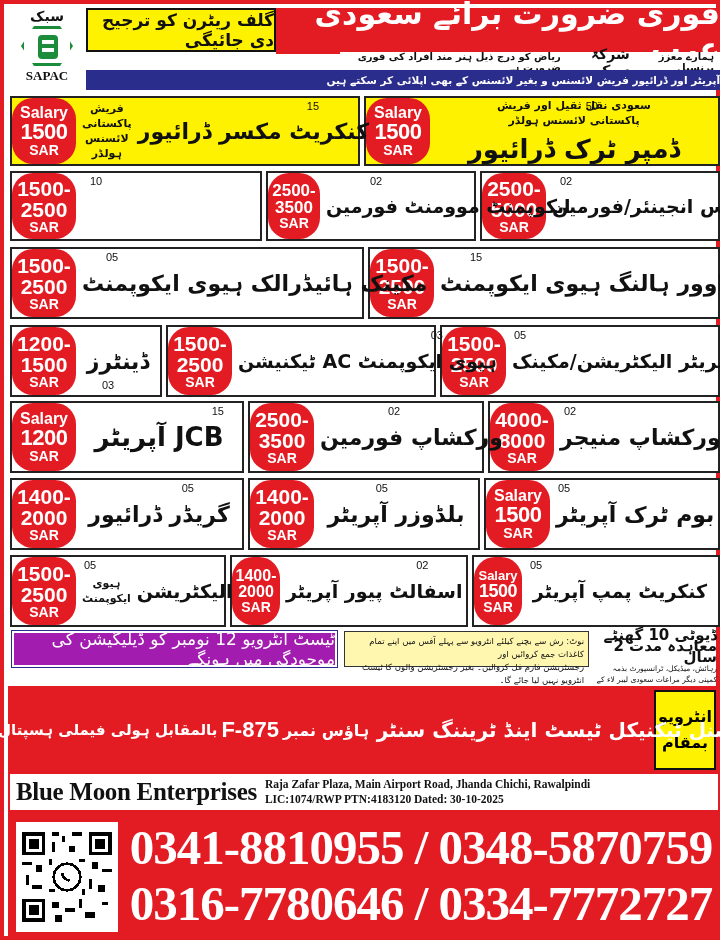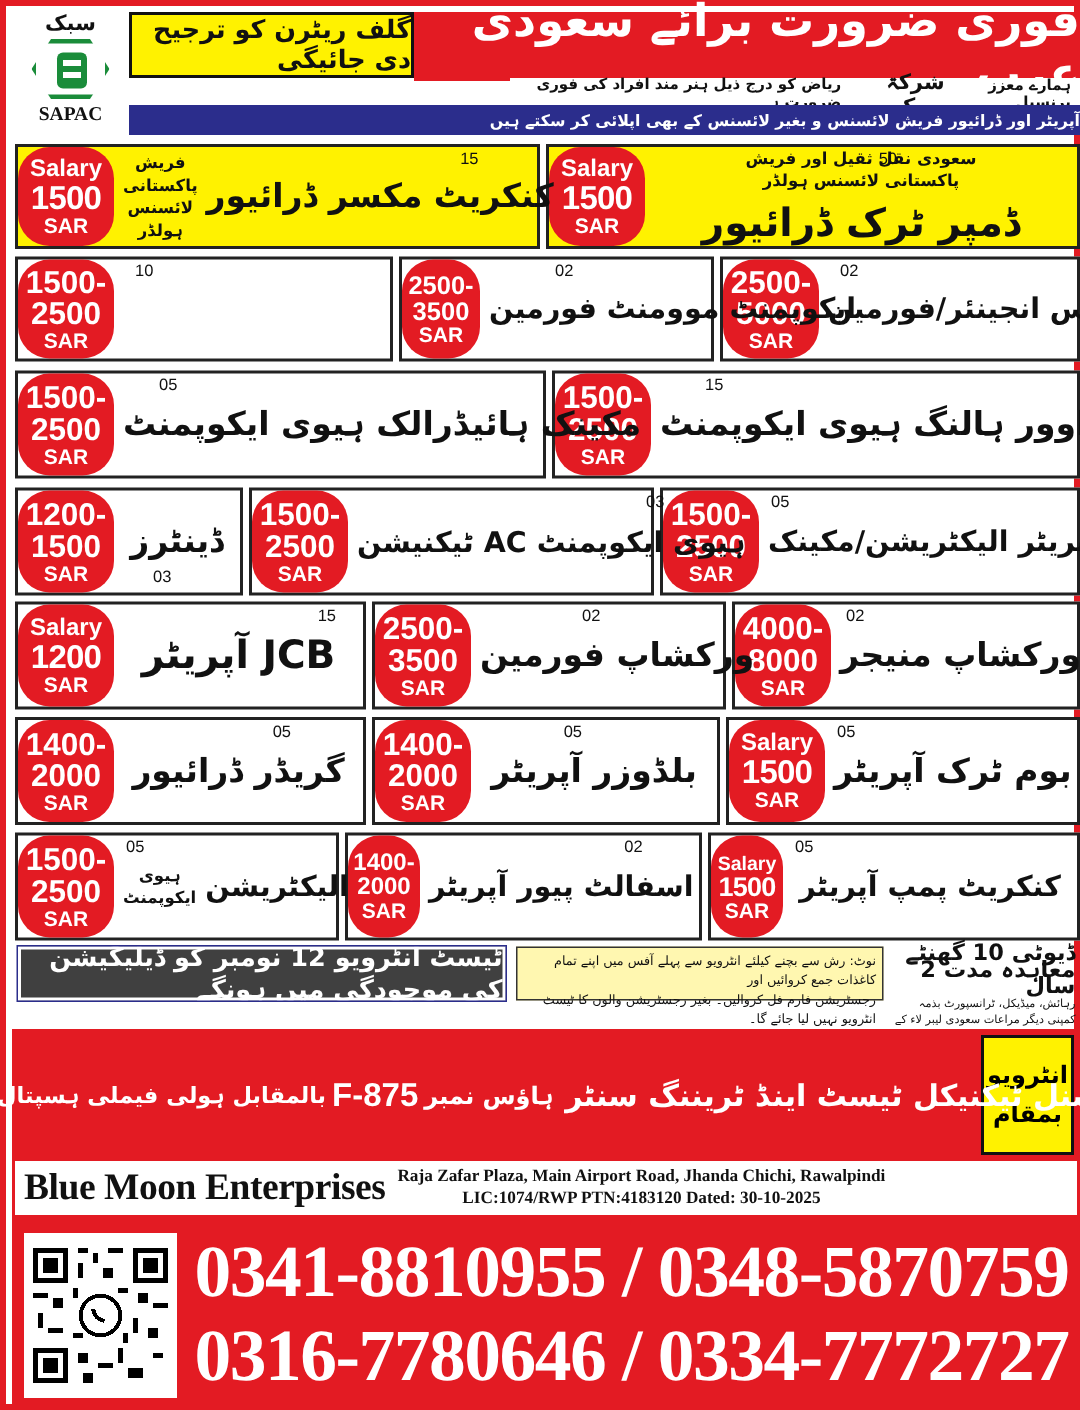--- a/index.html
+++ b/index.html
@@ -34,33 +34,33 @@
   .sal .s3 { font-size: 14px; }
   .sal .big { font-size: 22px; letter-spacing: -0.5px; }
   .title-wrap { flex: 1; position: relative; display:flex; align-items:center; justify-content:center; padding: 0 6px; }
   .title { font-size: 22px; direction: rtl; font-weight: bold; color: #111; white-space: nowrap; }
   .title.sm { font-size: 19px; }
   .title.lg { font-size: 26px; }
   .count { position: absolute; font-family: "Liberation Sans", sans-serif; font-size: 11px; color: #111; font-weight: normal; }
   .sub { font-size: 11px; direction: rtl; text-align: center; line-height: 15px; color:#111; }
 
   
-  .test-banner { left: 8px; top: 627px; width: 325px; height: 36px; background: #404040; color: #fff; display:flex; align-items:center; justify-content:center; font-size: 17px; direction: rtl; font-weight: bold; border: 2px solid #fff; outline: 1px solid #2b2d8c; }
+  .test-banner { left: 8px; top: 627px; width: 325px; height: 36px; background: #a21caf; color: #fff; display:flex; align-items:center; justify-content:center; font-size: 17px; direction: rtl; font-weight: normal; border: 2px solid #fff; outline: 1px solid #2b2d8c; }
   .note-box { left: 340px; top: 627px; width: 245px; height: 36px; background: #fff7b0; border: 1px solid #333; font-size: 8.5px; direction: rtl; padding: 3px 4px; line-height: 13px; }
   .duty-box { left: 588px; top: 625px; width: 128px; height: 42px; font-size: 7.5px; direction: rtl; line-height: 11px; padding: 1px 3px; }
   .duty-box .h { font-size: 15px; font-weight: bold; }
 
   .venue { left: 4px; top: 682px; width: 712px; height: 86px; background: #e31b23; }
   .venue .badge { position:absolute; right: 4px; top: 4px; width: 62px; height: 80px; background: #fff200; border: 2px solid #111; display:flex; align-items:center; justify-content:center; text-align:center; font-size: 16px; direction: rtl; font-weight: bold; line-height: 26px; }
   .venue .txt { position:absolute; left: 6px; right: 72px; top: 14px; height: 60px; display:flex; align-items:center; justify-content:center; color:#fff; font-size: 22px; direction: rtl; font-weight: bold; white-space: nowrap; }
   .venue .txt .en { font-family: "Liberation Sans", sans-serif; direction: ltr; unicode-bidi: embed; margin: 0 4px; }
 
   .company { left: 4px; top: 768px; width: 712px; height: 40px; background: #fff; border: 2px solid #e31b23; display:flex; align-items:center; }
   .company .name { font-family: "Liberation Serif", serif; font-weight: bold; font-size: 25px; color: #111; padding-left: 6px; white-space: nowrap; letter-spacing: -0.3px; }
-  .company .addr { margin-left: 8px; font-family: "Liberation Serif", serif; font-size: 11.5px; color: #111; line-height: 15px; text-align: center; font-weight: bold; }
+  .company .addr { margin-left: 8px; font-family: "Liberation Serif", serif; font-size: 11.5px; color: #111; line-height: 15px; font-weight: bold; }
 
   .phones { left: 4px; top: 808px; width: 712px; height: 128px; background: #e31b23; }
   .qr { position:absolute; left: 8px; top: 10px; width: 102px; height: 110px; background:#fff; border: 3px solid #fff; }
   .qr svg { width: 100%; height: 100%; }
   .phone-line { position:absolute; left: 118px; width: 590px; color: #fff; font-family: "Liberation Serif", serif; font-weight: bold; font-size: 49px; line-height: 52px; white-space: nowrap; letter-spacing: -1px; text-align:center; }
 </style>
 </head>
 <body>
 
 <div class="frame">

